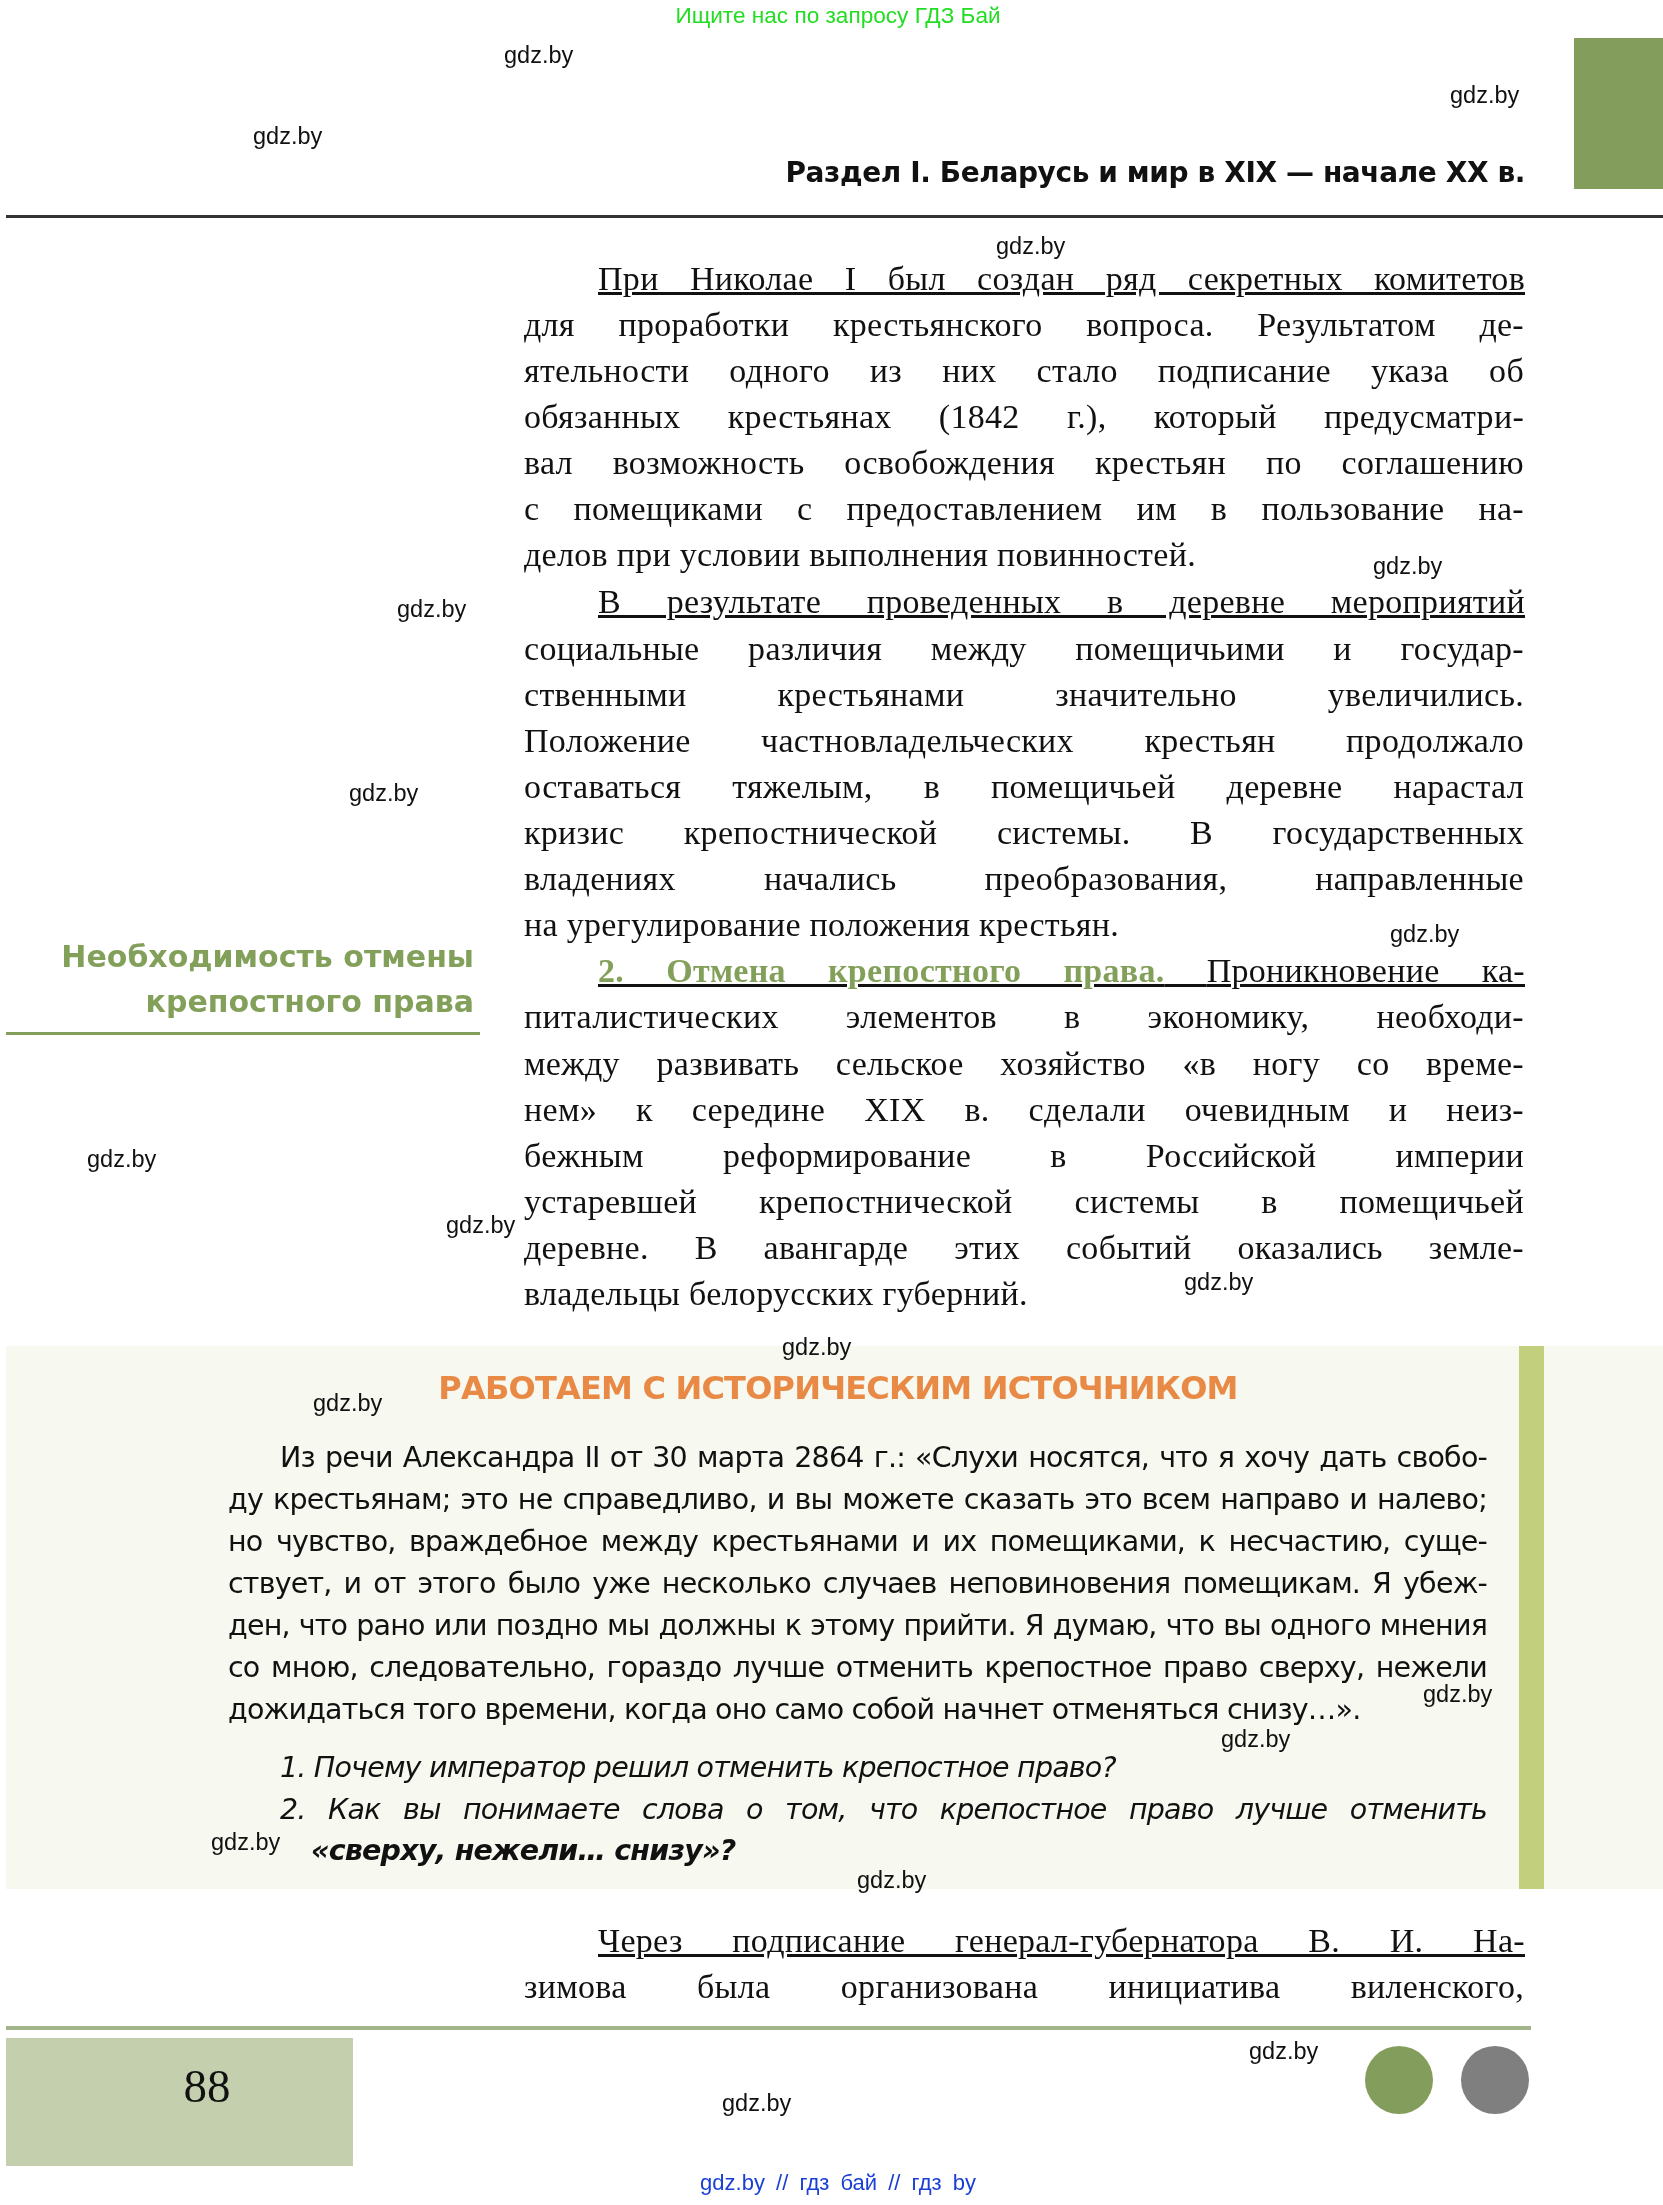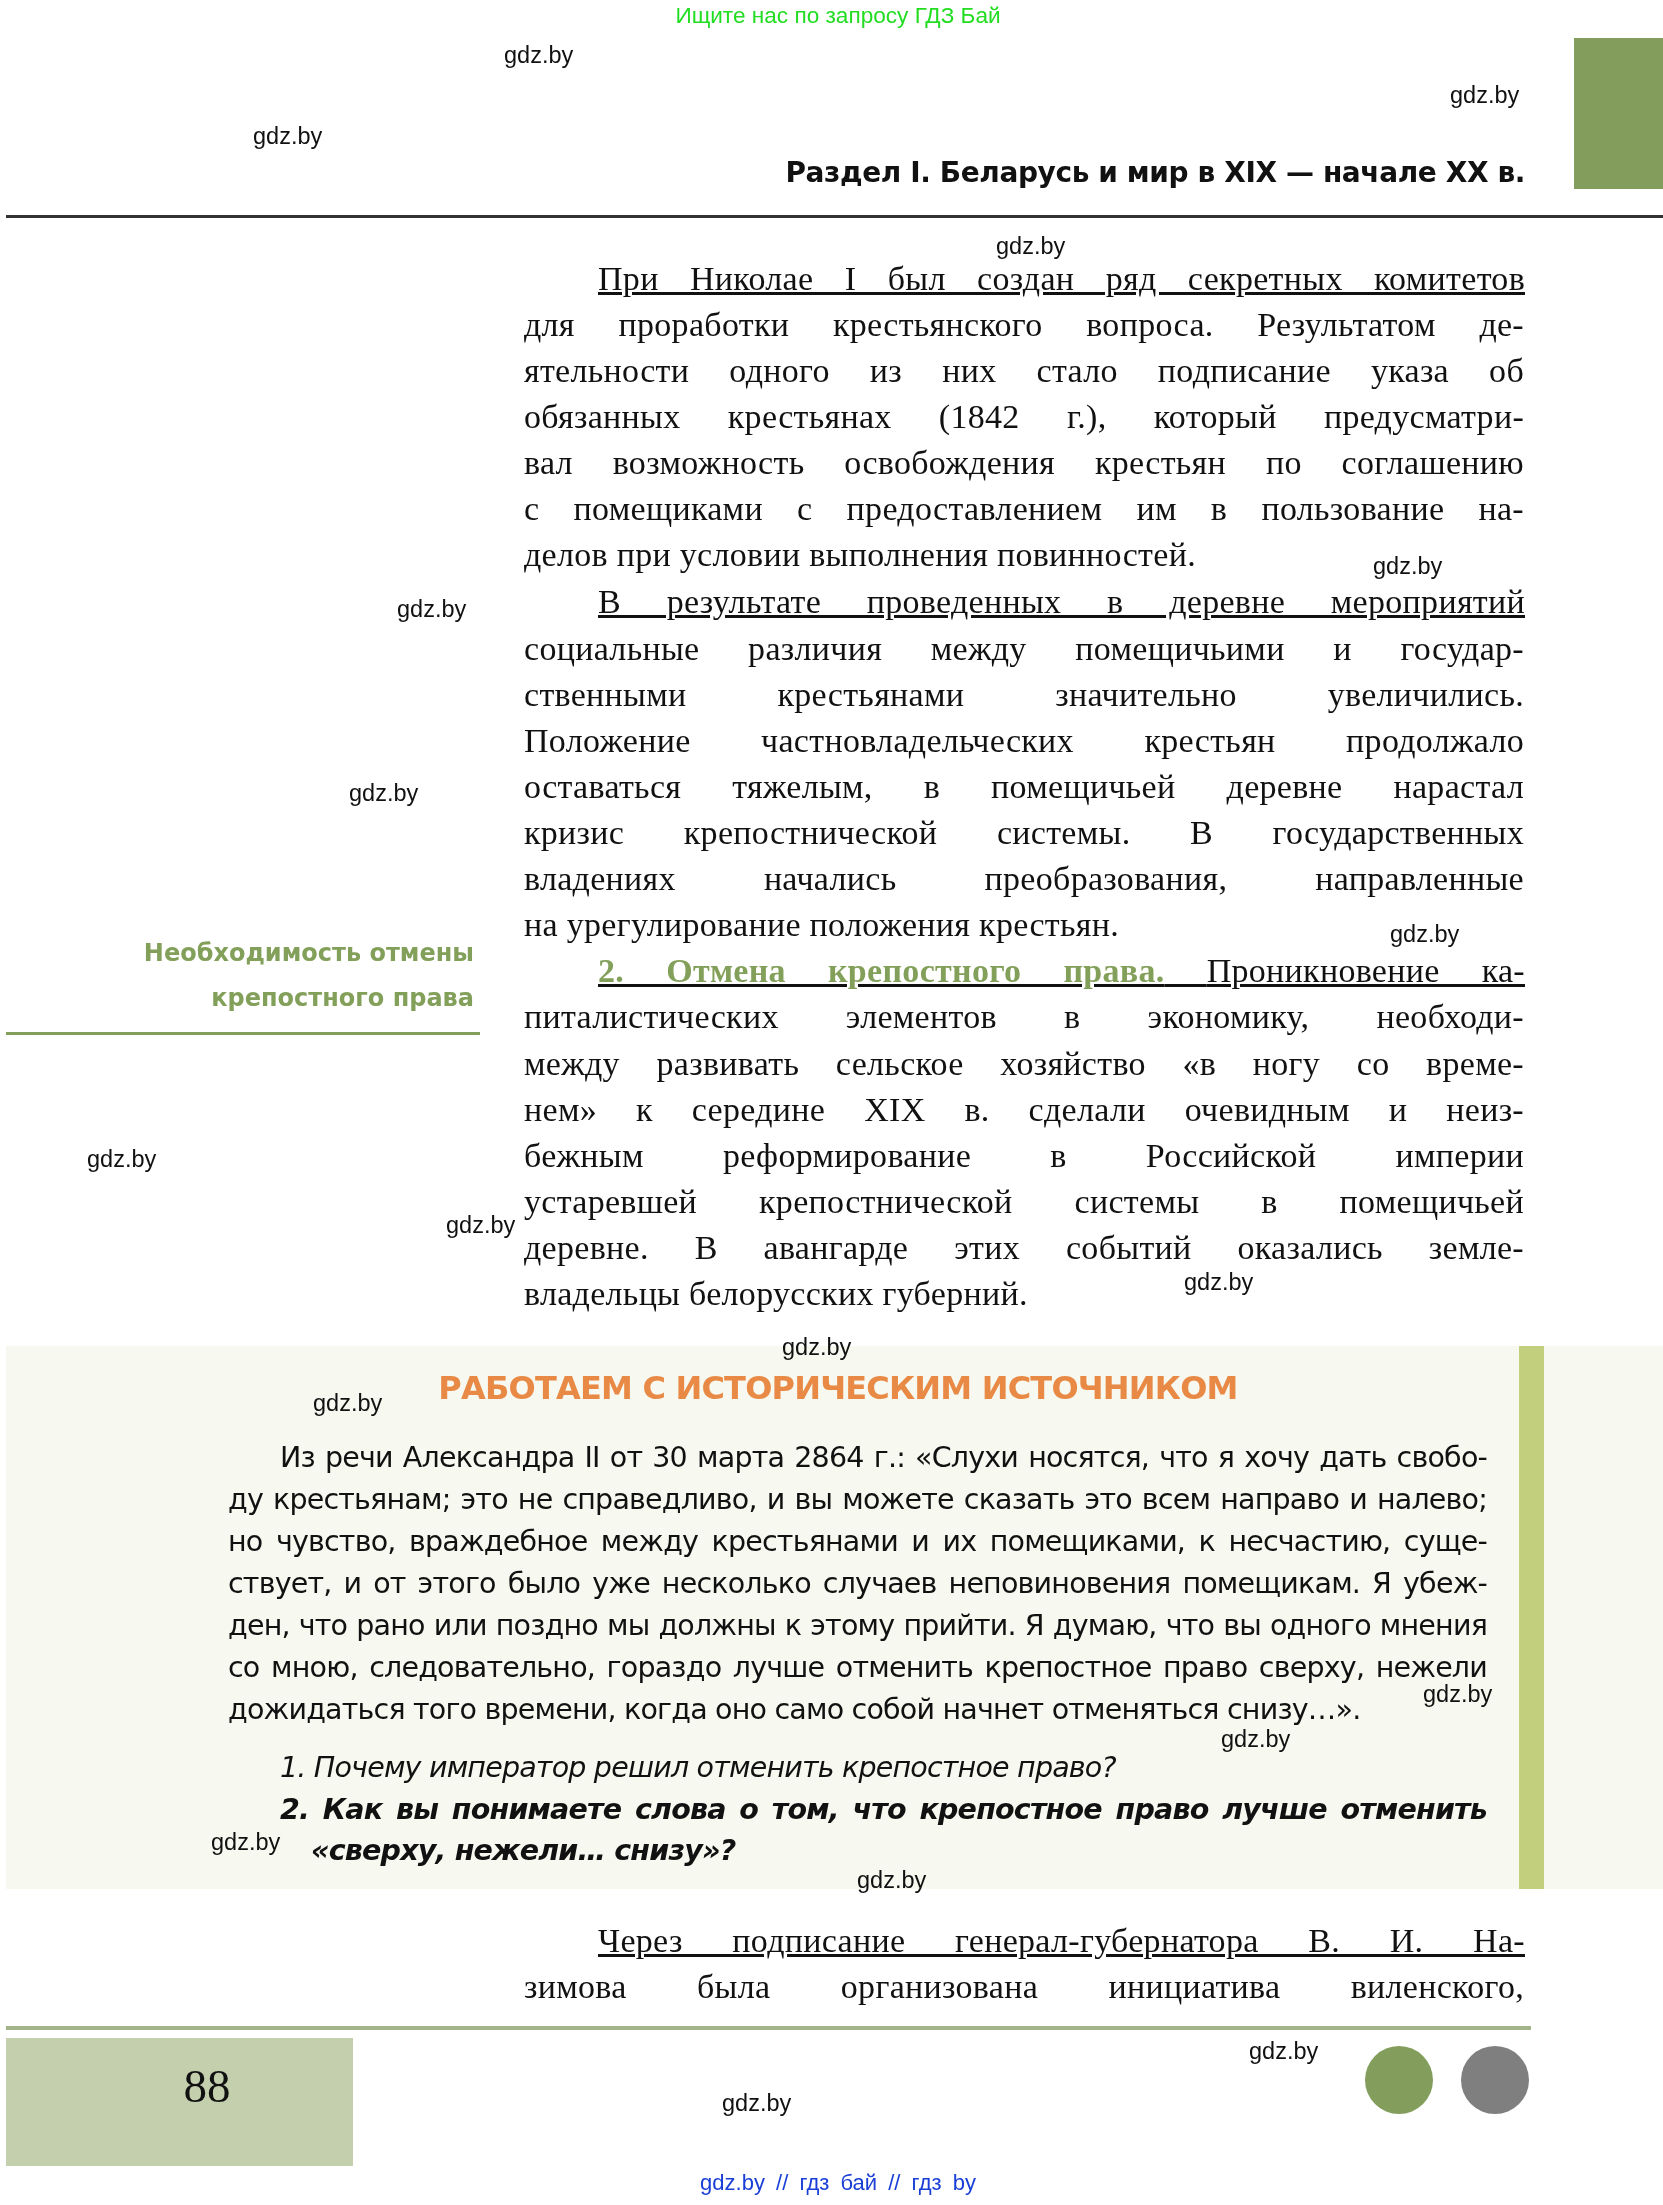--- a/index.html
+++ b/index.html
@@ -37,21 +37,21 @@
     text-align: justify; text-align-last: justify; white-space: nowrap;
     letter-spacing: 0.3px;
   }
   .body-line.indent { left: 598px; width: 927px; text-decoration: underline; }
   .body-line.last { text-align-last: left; }
   .green-run { color: #83a05a; font-weight: bold; }
 
   .side-head {
     right: 1190px; text-align: right; white-space: nowrap;
     font-family: "DejaVu Sans", sans-serif; font-weight: bold;
-    font-size: 24px; color: #83a05a;
+    font-size: 30px; color: #83a05a;
   }
   .side-rule { left: 0; top: 1032px; width: 474px; height: 3.4px; background: #83a05a; }
 
   .source-box { left: 0; top: 1346px; width: 1664px; height: 543px; background: #f7f8ef; }
   .source-bar { left: 1513px; top: 1346px; width: 25px; height: 543px; background: #c2cf7d; }
   .source-heading {
     left: 0; width: 1664px; top: 1369px; text-align: center;
     font-family: "DejaVu Sans", sans-serif; font-weight: bold;
     font-size: 32px; color: #e88a45; letter-spacing: -0.8px;
   }
@@ -61,21 +61,21 @@
     line-height: 42px; height: 42px; letter-spacing: -0.8px;
     text-align: justify; text-align-last: justify; white-space: nowrap;
   }
   .quote-line.indent { left: 280px; width: 1207px; }
   .quote-line.last { text-align-last: left; }
   .question {
     position: absolute; left: 280px; width: 1207px;
     font-family: "DejaVu Sans", sans-serif; font-style: italic; font-size: 28.5px;
     line-height: 42px; letter-spacing: -0.8px; white-space: nowrap;
   }
-  .question.just { text-align: justify; text-align-last: justify; font-weight: bold; }
+  .question.just { text-align: justify; text-align-last: justify; }
   .question.cont { left: 311px; font-weight: bold; }
 
   .bottom-rule { left: 0; top: 2026px; width: 1525px; height: 4.2px; background: #a3b38a; }
   .page-box { left: 0; top: 2038px; width: 347px; height: 128px; background: #c3cfad; }
   .page-num {
     left: 0; top: 2059px; width: 402px; text-align: center;
     font-family: "Liberation Serif", serif; font-size: 47px; color: #111;
   }
   .dot { width: 68px; height: 68px; border-radius: 50%; top: 2046px; }
   .dot.green { left: 1359px; background: #839e5c; }

